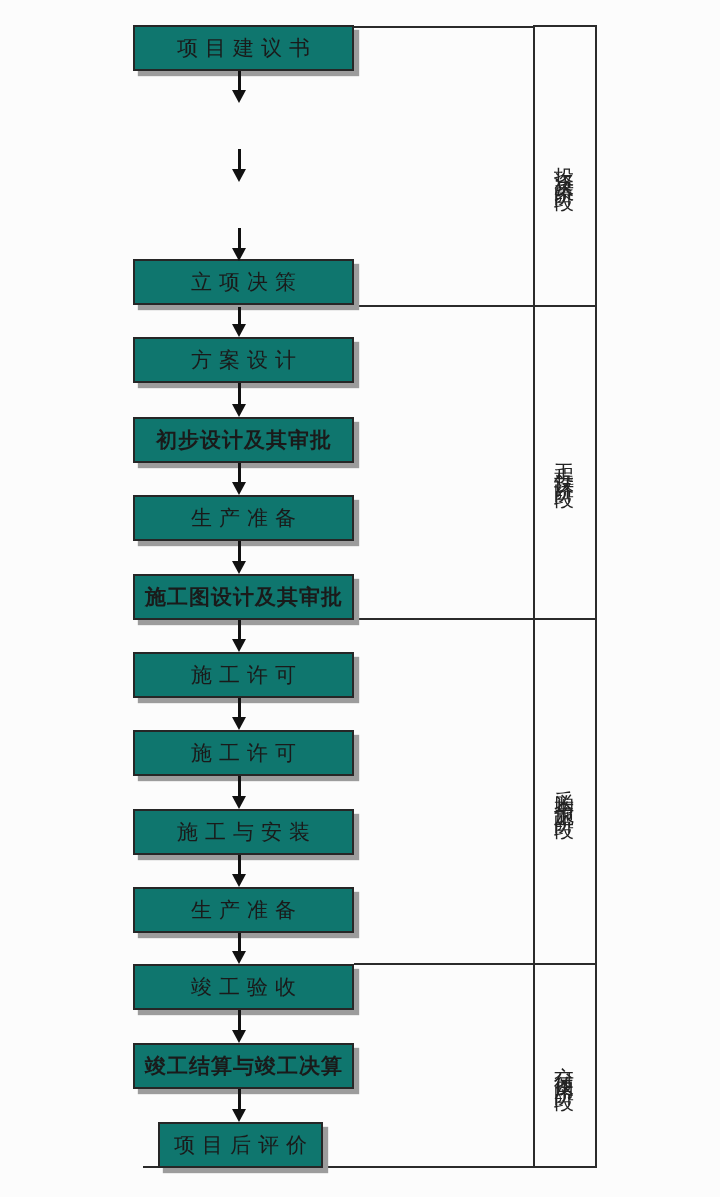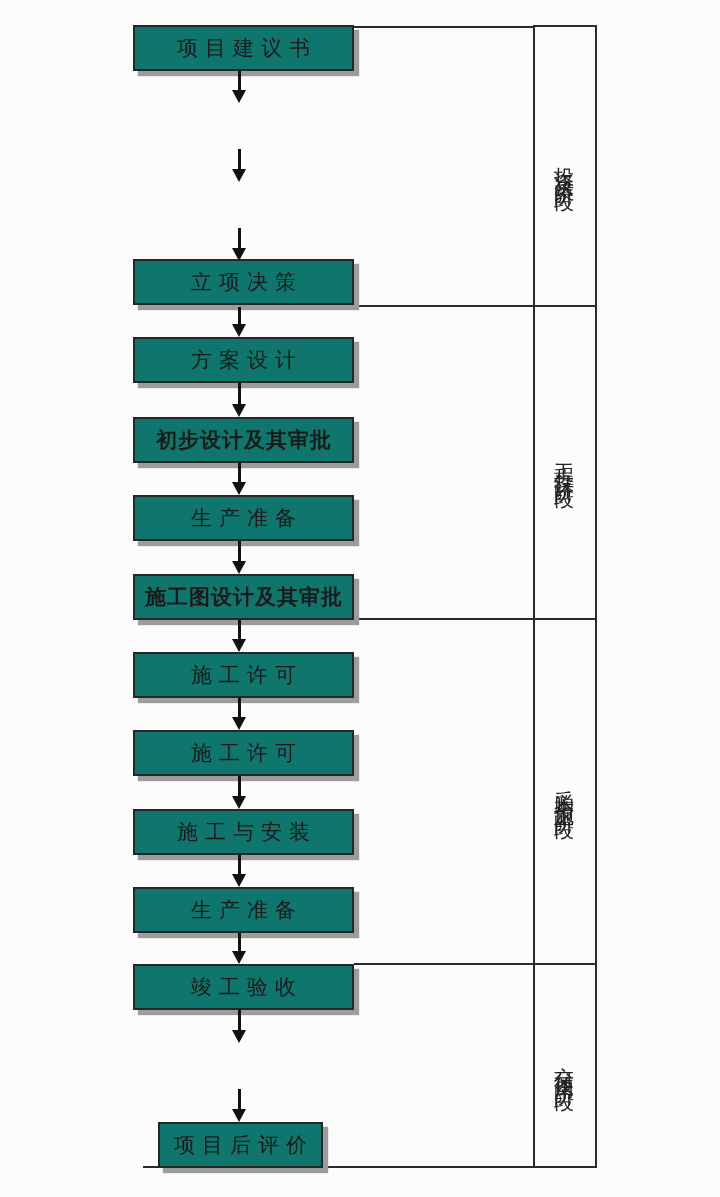--- a/index.html
+++ b/index.html
@@ -89,20 +89,21 @@
   <div class="box b4">立项决策</div>
   <div class="box b5">方案设计</div>
   <div class="box b6 long">初步设计及其审批</div>
   <div class="box b7">生产准备</div>
   <div class="box b8 long">施工图设计及其审批</div>
   <div class="box b9">施工许可</div>
   <div class="box b10">施工许可</div>
   <div class="box b11">施工与安装</div>
   <div class="box b12">生产准备</div>
   <div class="box b13">竣工验收</div>
+  <div class="box b14 long">竣工结算与竣工决算</div>
   <div class="box b15">项目后评价</div>
 
   <div class="arrow a1">
       <div class="stem"></div>
       <div class="head"></div>
     </div>
   <div class="arrow a2">
       <div class="stem"></div>
       <div class="head"></div>
     </div>

